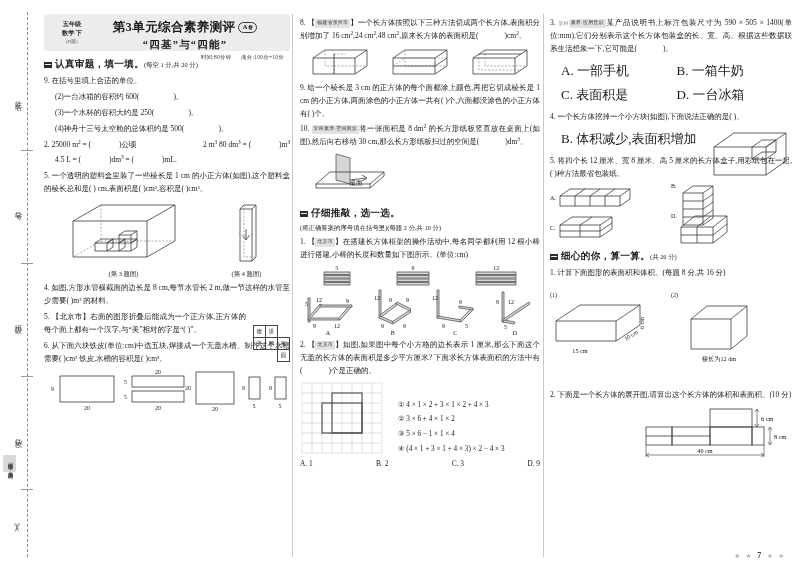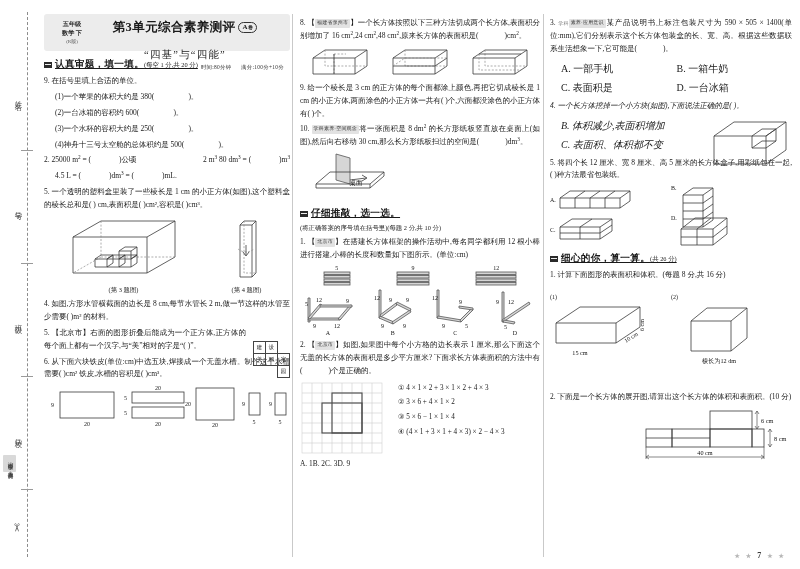--- a/index.html
+++ b/index.html
@@ -56,26 +56,26 @@
   .hdr-grade{
     position:absolute;left:6px;top:6px;width:44px;text-align:center;
     font-size:6.2px;line-height:1.45;color:#2b2b2b;font-weight:bold;
   }
   .hdr-grade .sub{font-size:5px;font-weight:normal;color:#555;}
   .hdr-main{text-align:center;padding-left:36px;}
   .hdr-t1{font-size:12.5px;font-weight:bold;letter-spacing:0.4px;line-height:1.25;}
   .vol{display:inline-block;border:1px solid #333;border-radius:7px;
        font-size:7px;padding:0px 3px;vertical-align:2px;margin-left:3px;font-weight:bold;}
   .vol .sm{font-size:5px;}
-  .hdr-t2{font-size:10.5px;font-weight:normal;letter-spacing:1.2px;margin-top:12px;}
+  .hdr-t2{font-size:10.5px;font-weight:bold;letter-spacing:1.2px;margin-top:2px;}
   .hdr-meta{text-align:right;font-size:5.4px;color:#333;margin-top:2px;letter-spacing:0.3px;}
   .hdr-meta span{margin-left:8px;}
 
   
-  .sec{display:flex;align-items:baseline;margin:7px 0 4px 0;text-decoration:underline;}
+  .sec{display:flex;align-items:baseline;margin:7px 0 4px 0;}
   .sec .box{
     display:inline-block;width:8px;height:6px;background:#2a2a2a;
     margin-right:3px;position:relative;flex:0 0 auto;align-self:center;
   }
   .sec .box::after{content:"";position:absolute;left:1px;right:1px;top:2px;height:1px;background:#ececec;}
   .sec .t{font-size:9.6px;font-weight:bold;letter-spacing:0.3px;}
   .sec .n{font-size:6.4px;font-weight:normal;letter-spacing:0px;}
 
   
   .q{font-size:7.5px;line-height:1.72;margin:3px 0;text-align:justify;}
@@ -83,21 +83,21 @@
   .tag{
     display:inline-block;font-size:5px;background:#e2e2e2;color:#333;
     padding:0 2px;border-radius:1px;vertical-align:1px;letter-spacing:0.2px;
   }
   .tag2{
     display:inline-block;font-size:5px;color:#7a7a7a;letter-spacing:0.2px;
   }
   .blank{display:inline-block;width:26px;}
   .blank.w{display:inline-block;width:34px;}
   sup{font-size:70%;vertical-align:super;line-height:0;}
-  .opts{font-size:10px;line-height:1.9;padding-left:11px;}
+  .opts{font-size:13px;line-height:1.9;padding-left:11px;}
   .optrow{display:flex;}
   .optrow>div{width:50%;}
   .caption{text-align:center;font-size:6.4px;margin-top:1px;color:#222;}
   .figrow{display:flex;justify-content:space-around;align-items:flex-end;margin-top:3px;}
   .lbl{font-size:6px;}
   .ctr{text-align:center;}
 
   svg{display:block;overflow:visible;}
   .st{fill:none;stroke:#3a3a3a;stroke-width:0.8;}
   .dsh{fill:none;stroke:#8a8a8a;stroke-width:0.7;stroke-dasharray:2 1.6;}
@@ -153,21 +153,20 @@
       </div>
     </div>
 
     <div class="sec">
       <span class="box"></span>
       <span class="t">认真审题，填一填。</span>
       <span class="n">(每空 1 分,共 20 分)</span>
     </div>
 
     <div class="q">9. 在括号里填上合适的单位。</div>
-    <div class="q ind"><span>(1)一个苹果的体积大约是 380(</span><span class="blank w"></span><span>)。</span></div>
     <div class="q ind"><span>(2)一台冰箱的容积约 600(</span><span class="blank w"></span><span>)。</span></div>
     <div class="q ind"><span>(3)一个水杯的容积大约是 250(</span><span class="blank w"></span><span>)。</span></div>
     <div class="q ind"><span>(4)神舟十三号太空舱的总体积约是 500(</span><span class="blank w"></span><span>)。</span></div>
 
     <div class="q" style="display:flex;">
       <span style="flex:0 0 auto;">
         <span>2. 25000 m</span><sup>2</sup><span> = (</span><span class="blank"></span><span> )公顷</span>
       </span>
       <span style="margin-left:auto;">
         <span>2 m</span><sup>3</sup><span> 80 dm</span><sup>3</sup><span> = (</span><span class="blank"></span><span> )m</span><sup>3</sup>
@@ -408,21 +407,21 @@
           <text x="6" y="16" font-size="6" fill="#111">9</text>
           <text x="18" y="16" font-size="6" fill="#111">12</text>
           <text x="14" y="41" font-size="6" fill="#111">5</text>
         </svg>
         <div class="lbl">D</div>
       </div>
     </div>
 
     <div class="q">2. 【<span class="tag">北京市</span>】如图,如果图中每个小方格的边长表示 1 厘米,那么下面这个无盖的长方体的表面积是多少平方厘米? 下面求长方体表面积的方法中有(<span class="blank"></span>)个是正确的。</div>
 
-    <div style="display:flex;align-items:flex-start;margin-top:3px;">
+    <div style="display:flex;align-items:flex-end;margin-top:3px;">
       <svg width="92" height="76" viewBox="0 0 92 76">
         <rect x="2" y="2" width="80" height="70" fill="#fff" stroke="#cfcfcf" stroke-width="0.6"></rect>
         <g stroke="#cfcfcf" stroke-width="0.6">
           <line x1="12" y1="2" x2="12" y2="72"></line>
             <line x1="22" y1="2" x2="22" y2="72"></line>
           <line x1="32" y1="2" x2="32" y2="72"></line>
             <line x1="42" y1="2" x2="42" y2="72"></line>
           <line x1="52" y1="2" x2="52" y2="72"></line>
             <line x1="62" y1="2" x2="62" y2="72"></line>
           <line x1="72" y1="2" x2="72" y2="72"></line>
@@ -439,21 +438,21 @@
         </g>
       </svg>
       <div style="font-size:7.2px;line-height:2.05;margin-left:6px;">
         <div>① 4 × 1 × 2 + 3 × 1 × 2 + 4 × 3</div>
         <div>② 3 × 6 + 4 × 1 × 2</div>
         <div>③ 5 × 6 − 1 × 1 × 4</div>
         <div>④ (4 × 1 + 3 × 1 + 4 × 3) × 2 − 4 × 3</div>
       </div>
     </div>
 
-    <div style="display:flex;font-size:7.4px;margin-top:2px;">
+    <div style="display:flex;justify-content:space-between;font-size:7.4px;margin-top:2px;">
       <span>A. 1</span>
       <span>B. 2</span>
       <span>C. 3</span>
       <span>D. 9</span>
     </div>
   </div>
 
   <div class="col col3">
 
     <div class="q">3. <span class="tag2">学科</span><span class="tag">素养·应用意识</span>某产品说明书上标注包装尺寸为 590 × 505 × 1400(单位:mm),它们分别表示这个长方体包装盒的长、宽、高。根据这些数据联系生活想象一下,它可能是(<span class="blank"></span>)。</div>
@@ -461,25 +460,24 @@
       <div class="optrow">
           <div>A. 一部手机</div>
           <div>B. 一箱牛奶</div>
         </div>
       <div class="optrow">
           <div>C. 表面积是</div>
           <div>D. 一台冰箱</div>
         </div>
     </div>
 
-    <div style="position:relative;font-style:italic;">
+    <div style="position:relative;">
       <div class="q">4. 一个长方体挖掉一个小方块(如图),下面说法正确的是(      )。</div>
       <div class="opts" style="padding-right:80px;">
         <div>B. 体积减少,表面积增加</div>
-        <div>C. 表面积、体积都不变</div>
       </div>
       <svg width="84" height="58" viewBox="0 0 84 58" style="position:absolute;right:0;top:18px;">
         <path class="st" d="M6 18 L58 18 L78 4 L26 4 Z"></path>
         <path class="st" d="M6 18 L6 46 L58 46 L58 18"></path>
         <path class="st" d="M58 46 L78 32 L78 4"></path>
         <path class="st" d="M44 18 L44 30 L58 30"></path>
         <path class="st" d="M44 30 L54 23 L68 23 L58 30"></path>
         <path class="st" d="M58 18 L68 11 L68 23"></path>
         <path class="st" d="M44 18 L54 11 L68 11"></path>
       </svg>

